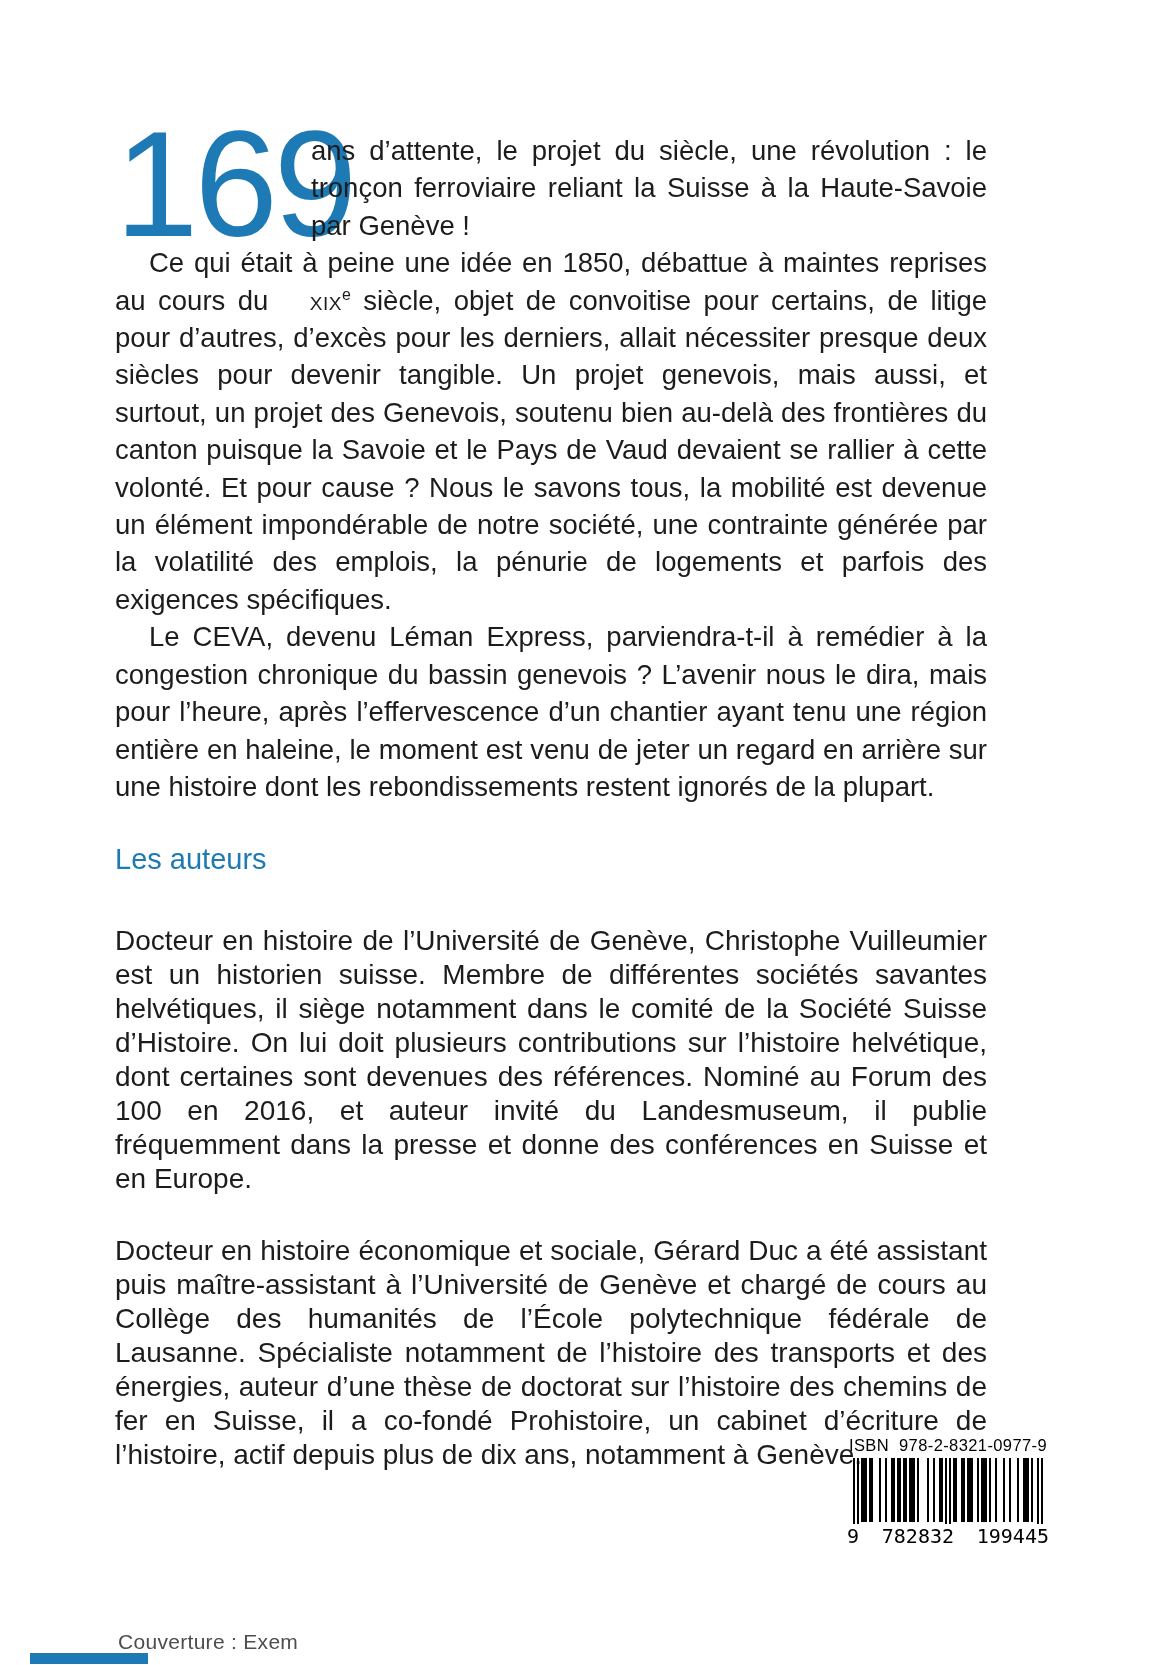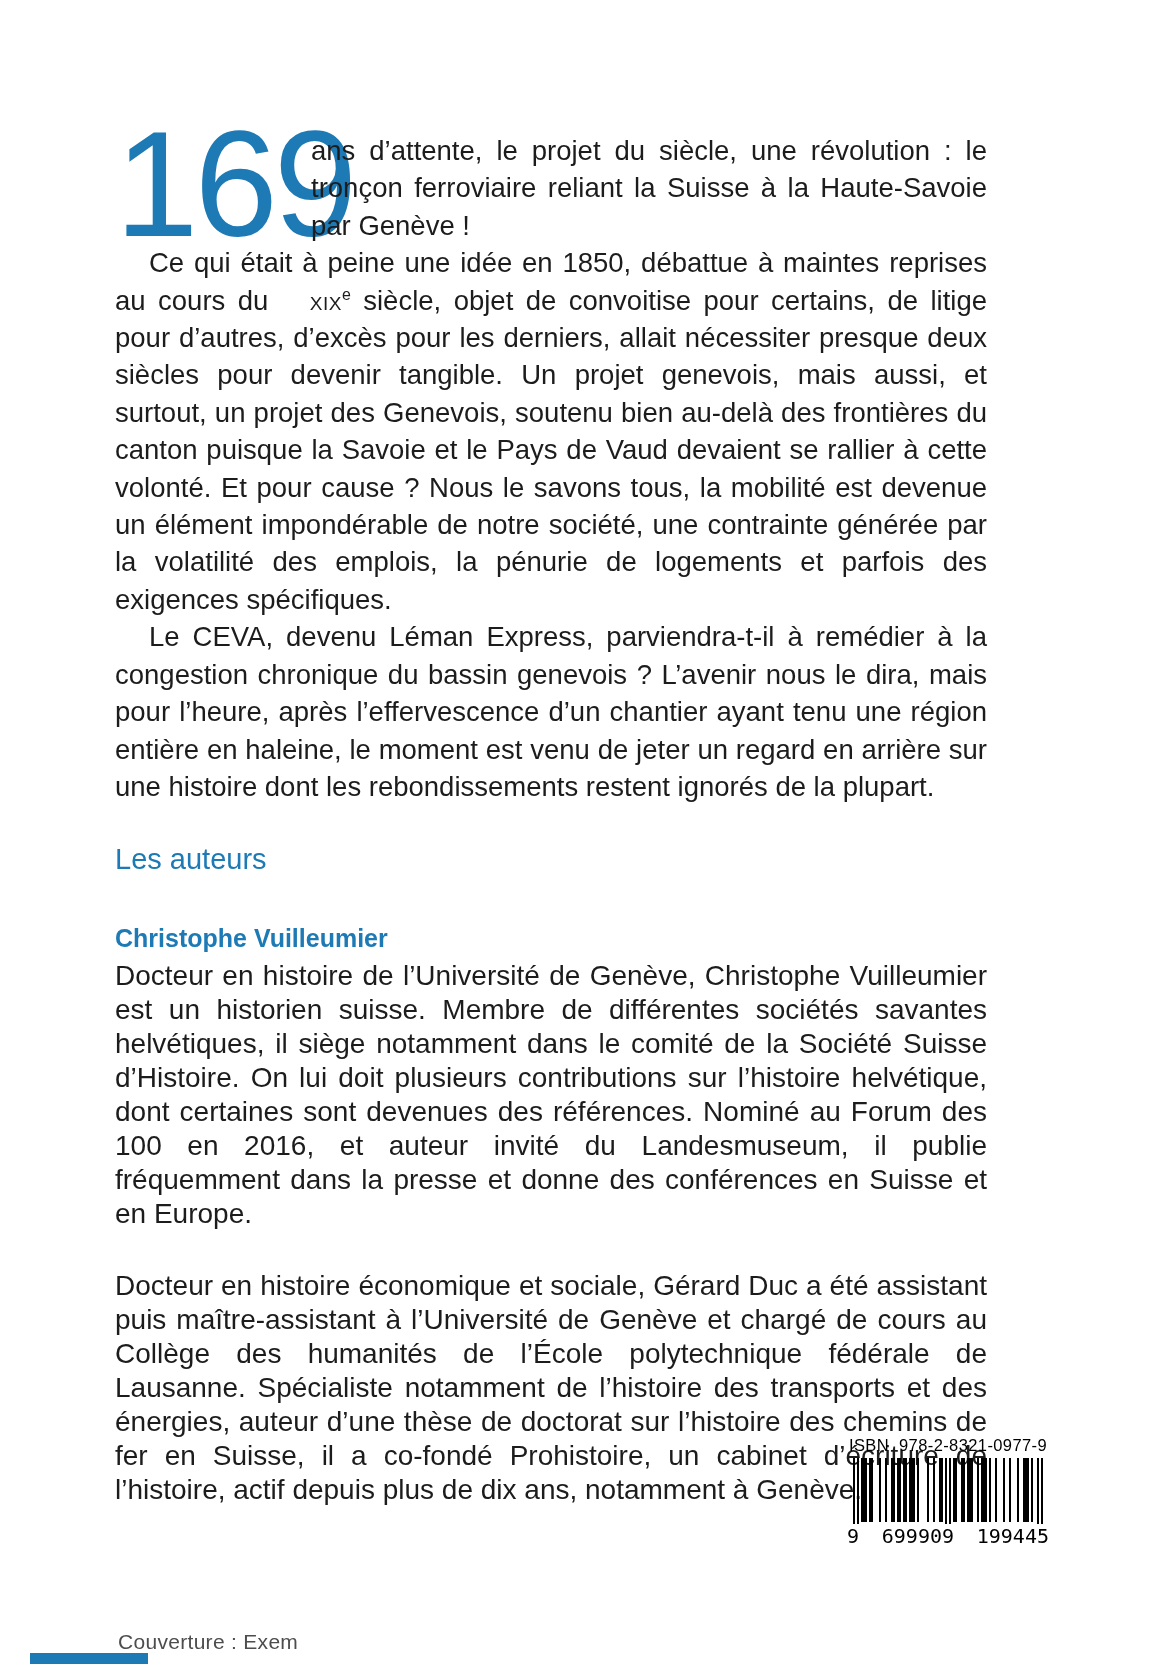--- a/index.html
+++ b/index.html
@@ -98,21 +98,20 @@
     <p class="indent">
       <span>Ce qui était à peine une idée en 1850, débattue à maintes reprises au cours du </span><span class="smallcaps">xix</span><span class="sup">e</span><span> siècle, objet de convoitise pour certains, de litige pour d’autres, d’excès pour les derniers, allait nécessiter presque deux siècles pour devenir tangible. Un projet genevois, mais aussi, et surtout, un projet des Genevois, soutenu bien au-delà des frontières du canton puisque la Savoie et le Pays de Vaud devaient se rallier à cette volonté. Et pour cause ? Nous le savons tous, la mobilité est devenue un élément impondérable de notre société, une contrainte générée par la volatilité des emplois, la pénurie de logements et parfois des exigences spécifiques.</span>
     </p>
     <p class="indent">Le CEVA, devenu Léman Express, parviendra-t-il à remédier à la congestion chronique du bassin genevois ? L’avenir nous le dira, mais pour l’heure, après l’effervescence d’un chantier ayant tenu une région entière en haleine, le moment est venu de jeter un regard en arrière sur une histoire dont les rebondissements restent ignorés de la plupart.</p>
   </div>
 
   <div class="authors">
     <div class="authors-title">Les auteurs</div>
 
     <div>
-      <div class="author-name">Christophe Vuilleumier</div>
       <div class="author-bio">Docteur en histoire de l’Université de Genève, Christophe Vuilleumier est un historien suisse. Membre de différentes sociétés savantes helvétiques, il siège notamment dans le comité de la Société Suisse d’Histoire. On lui doit plusieurs contributions sur l’histoire helvétique, dont certaines sont devenues des références. Nominé au Forum des 100 en 2016, et auteur invité du Landesmuseum, il publie fréquemment dans la presse et donne des conférences en Suisse et en Europe.</div>
     </div>
 
     <div>
       <div class="author-bio">Docteur en histoire économique et sociale, Gérard Duc a été assistant puis maître-assistant à l’Université de Genève et chargé de cours au Collège des humanités de l’École polytechnique fédérale de Lausanne. Spécialiste notamment de l’histoire des transports et des énergies, auteur d’une thèse de doctorat sur l’histoire des chemins de fer en Suisse, il a co-fondé Prohistoire, un cabinet d’écriture de l’histoire, actif depuis plus de dix ans, notamment à Genève.</div>
     </div>
   </div>
 
   <div class="credit">Couverture : Exem</div>
 
@@ -210,20 +209,20 @@
         <div class="module"></div>
         <div class="module on"></div>
         <div class="module"></div>
         <div class="module"></div>
         <div class="module on guard"></div>
         <div class="module guard"></div>
         <div class="module on guard"></div>
       </div>
     <div class="barcode-digits">
       <span>9</span>
-      <span>699909</span>
+      <span>782832</span>
       <span>199445</span>
     </div>
   </div>
 
   <div class="bottom-bar"></div>
 
 </div>
 
 </body></html>

